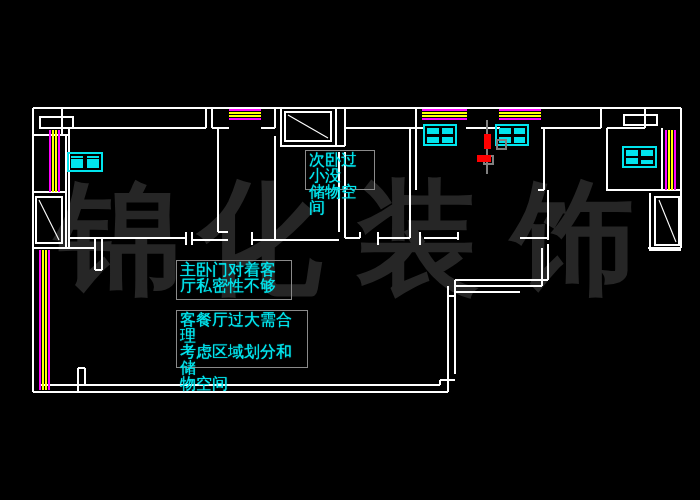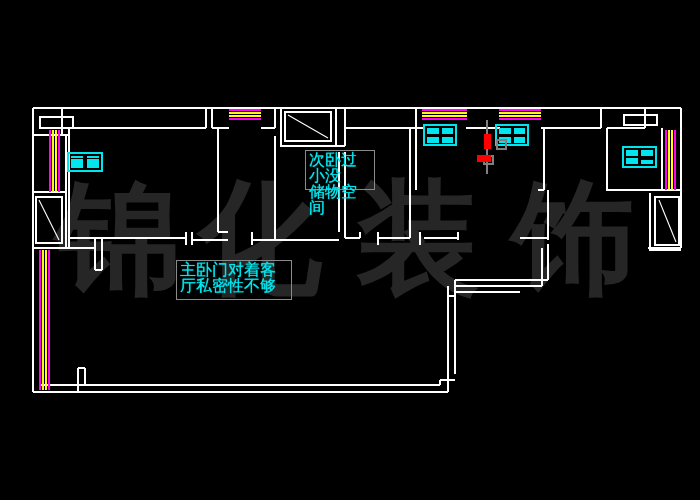--- a/index.html
+++ b/index.html
@@ -286,14 +286,17 @@
     </g>
 
   </svg>
 
   <div class="annotation" id="ann-0">次卧过小没
 储物空间</div>
 
   <div class="annotation" id="ann-1">主卧门对着客
 厅私密性不够</div>
 
+  <div class="annotation" id="ann-2">客餐厅过大需合理
+考虑区域划分和储
+物空间</div>
 
 </div>
 
 </body></html>

